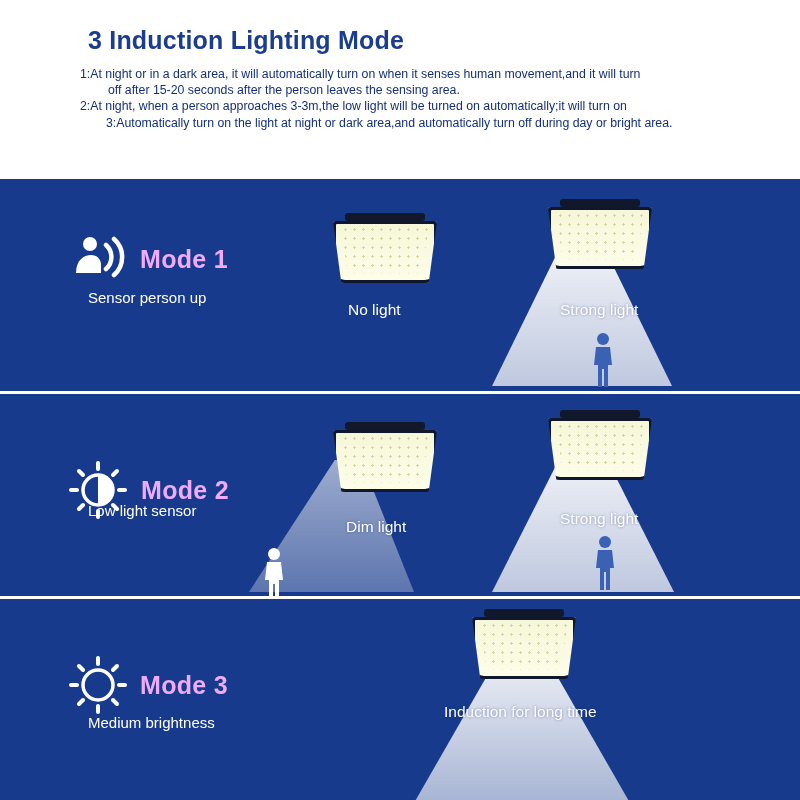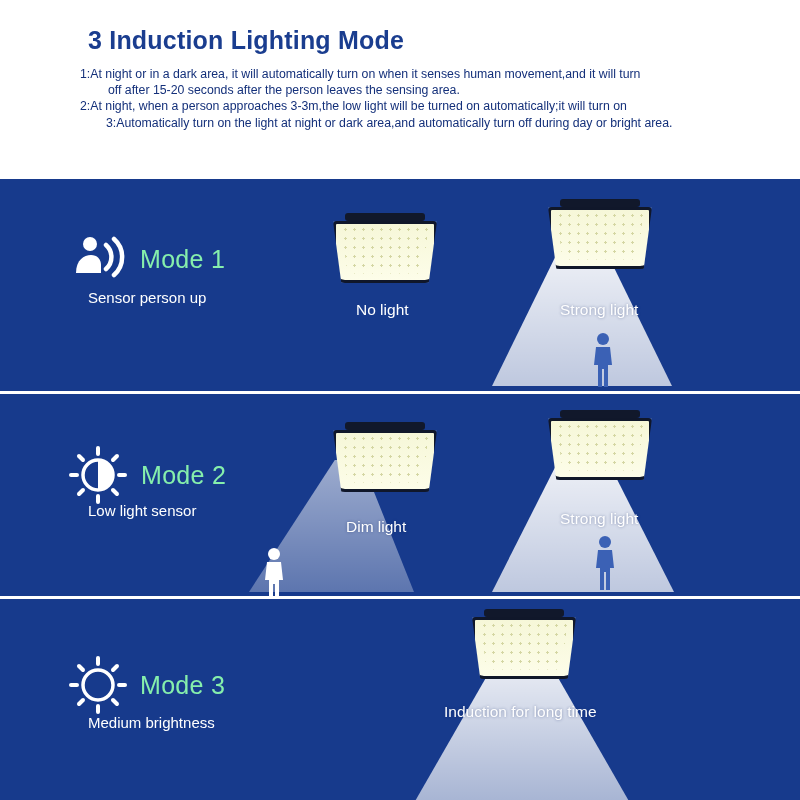--- a/index.html
+++ b/index.html
@@ -40,31 +40,31 @@
   .band1 { top: 176px; height: 215px; }
   .band2 { top: 391px; height: 205px; }
   .band3 { top: 596px; height: 163px; }
 
   
   .mode-label {
     position: absolute; left: 70px; top: 52px;
     display: flex; align-items: center; gap: 14px;
   }
   .mode-name {
-    font-size: 25px; font-weight: normal; color: #86efac;
+    font-size: 25px; font-weight: bold; color: #f0abfc;
     letter-spacing: 0.3px;
     text-align: right;
   }
   .mode-sub {
     position: absolute; left: 88px; top: 110px;
     font-size: 15px; color: #ffffff;
   }
   .band3 .mode-label { top: 58px; }
   .band3 .mode-sub { top: 115px; }
-  .band2 .mode-label { top: 53px; gap: 15px; }
+  .band2 .mode-label { top: 68px; gap: 15px; }
   .band2 .mode-sub { top: 108px; }
 
   .icon-box { width: 56px; height: 56px; position: relative; }
   svg { display: block; overflow: visible; }
 
   
   .lamp { position: absolute; }
   .lamp .body {
     position: relative;
     width: 100%; height: 100%;
@@ -141,21 +141,21 @@
     </div>
     <div class="mode-sub">Sensor person up</div>
 
     <div class="lamp" style="left:333px; top:40px; width:104px; height:62px;">
       <div class="body">
         <div class="bracket"></div>
         <div class="panel"></div>
         <div class="leds"></div>
       </div>
     </div>
-    <div class="cap" style="left:356px; top:122px;text-align:center;">No light</div>
+    <div class="cap" style="left:348px; top:122px;text-align:center;">No light</div>
 
     <div class="beam beam-strong" style="left:492px; top:60px; width:180px; height:147px; clip-path: polygon(40% 0, 60% 0, 100% 100%, 0% 100%);"></div>
     <div class="lamp" style="left:548px; top:26px; width:104px; height:62px;">
       <div class="body">
         <div class="bracket"></div>
         <div class="panel"></div>
         <div class="leds"></div>
       </div>
     </div>
     <div class="cap on-beam" style="left:560px; top:122px;">Strong light</div>

